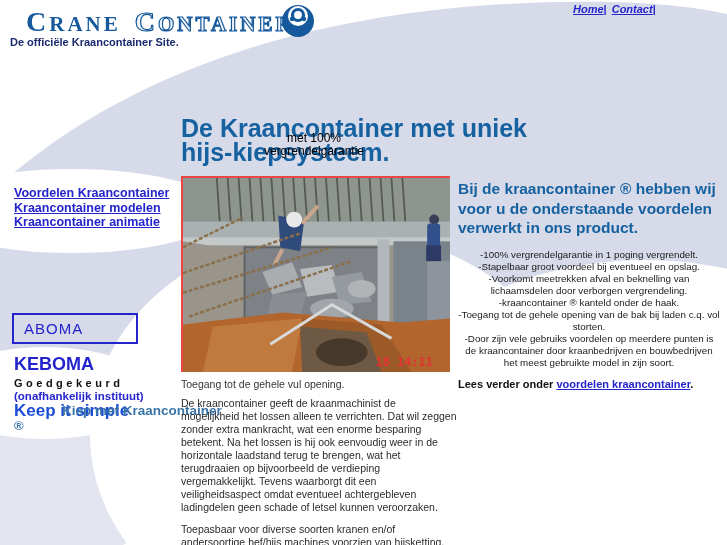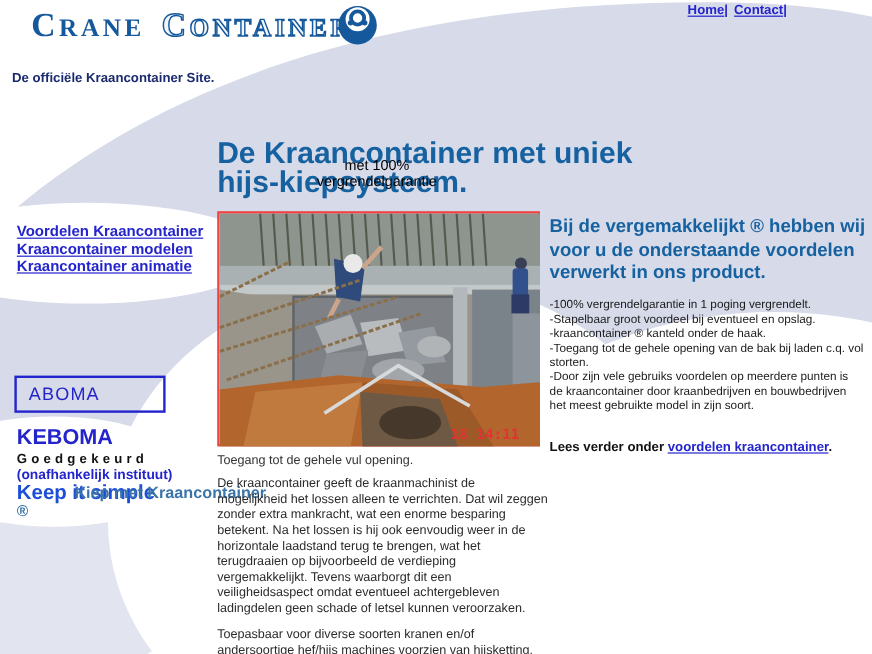--- a/index.html
+++ b/index.html
@@ -13,23 +13,23 @@
   
   .brand{left:26px;top:6px;z-index:2;white-space:nowrap;
     font-family:"Liberation Serif",serif;font-weight:bold;color:#15599C;}
   .brand .w1{font-size:21px;letter-spacing:3px;}
   .brand .w1 .cap{font-size:28px;}
   .brand .w2{font-size:21px;letter-spacing:3px;margin-left:14px;
     color:#f2f6fc;-webkit-text-stroke:1.2px #15599C;text-stroke:1.2px #15599C;}
   .brand .w2 .cap{font-size:28px;}
   .brand .reg{font-size:10px;vertical-align:14px;color:#15599C;-webkit-text-stroke:0;margin-left:2px;}
   .brand-icon{left:281px;top:4px;z-index:2;}
-  .tagline{left:10px;top:59px;z-index:2;font-size:11px;font-weight:bold;color:#1A2A6E;}
+  .tagline{left:10px;top:36px;z-index:2;font-size:11px;font-weight:bold;color:#1A2A6E;}
   .topnav{left:573px;top:3px;z-index:2;font-size:11px;font-weight:bold;color:#2424CC;white-space:nowrap;}
-  .topnav a{color:#2424CC;text-decoration:underline;cursor:pointer;}
+  .topnav a{color:#2424CC;text-decoration:underline;cursor:pointer;font-style:italic;}
   .topnav .sep{text-decoration:none;margin:0 2px 0 0;}
 
   
   .side-links{left:14px;top:186px;z-index:2;font-size:12.5px;font-weight:bold;line-height:14.5px;white-space:nowrap;}
   .side-links a{display:block;color:#2424CC;text-decoration:underline;cursor:pointer;}
   .aboma-box{left:12px;top:313px;width:122px;height:27px;z-index:2;border:2px solid #2424CC;}
   .aboma-box span{display:block;margin:5px 0 0 10px;font-size:15px;font-weight:normal;color:#2424CC;letter-spacing:1px;}
   .keboma{left:14px;top:354px;z-index:2;font-size:18px;font-weight:bold;color:#2424CC;}
   .goedgekeurd{left:14px;top:377px;z-index:2;font-size:11px;font-weight:bold;color:#111;letter-spacing:3.5px;white-space:nowrap;}
   .overlapzone{left:14px;top:389px;z-index:2;width:170px;height:15px;}
@@ -43,22 +43,22 @@
   .overlay-black{left:234px;top:132px;width:160px;z-index:3;text-align:center;
     font-size:12px;font-weight:normal;color:#000;line-height:12.5px;}
   .photo{left:181px;top:176px;width:269px;height:196px;z-index:2;border:2px solid #ef4444;box-sizing:border-box;}
   .caption{left:181px;top:378px;z-index:2;font-size:10.5px;color:#333;}
   .paras{left:181px;top:397px;width:276px;z-index:2;font-size:10.5px;line-height:13px;color:#2b2b2b;}
   .paras .p2{margin-top:9px;}
 
   
   .right-col{left:458px;top:179px;width:266px;z-index:2;}
   .right-col .rhead{font-size:15.5px;font-weight:bold;color:#16619F;line-height:19.5px;white-space:nowrap;}
-  .bullets{margin-top:11px;font-size:9.8px;line-height:12px;color:#1a1a1a;width:262px;}
-  .lees{margin-top:22px;font-size:11px;font-weight:bold;color:#111;}
+  .bullets{margin-top:11px;font-size:9.8px;line-height:12px;color:#1a1a1a;width:262px;text-align:center;}
+  .lees{margin-top:9px;font-size:11px;font-weight:bold;color:#111;}
   .lees a{color:#2424CC;text-decoration:underline;cursor:pointer;}
 </style>
 </head>
 <body>
 
 <svg id="bg" width="727" height="545" viewBox="0 0 727 545">
   <rect width="727" height="545" fill="#ffffff"></rect>
   <path d="M 0,185 C 140,60 350,-2 610,2 C 660,3 700,8 727,14 L 727,450 C 620,495 480,528 360,538 C 250,547 120,545 60,535 C 30,528 10,524 0,518 Z" fill="#D6DAE9"></path>
   <ellipse cx="20" cy="478" rx="150" ry="92" fill="#E2E5F0"></ellipse>
   <ellipse cx="72" cy="211" rx="150" ry="42" fill="#ffffff"></ellipse>
@@ -177,27 +177,28 @@
 
 <div class="abs caption">Toegang tot de gehele vul opening.</div>
 
 <div class="abs paras">
   <div class="p1">De kraancontainer geeft de kraanmachinist de mogelijkheid het lossen alleen te verrichten. Dat wil zeggen zonder extra mankracht, wat een enorme besparing betekent. Na het lossen is hij ook eenvoudig weer in de horizontale laadstand terug te brengen, wat het terugdraaien op bijvoorbeeld de verdieping vergemakkelijkt. Tevens waarborgt dit een veiligheidsaspect omdat eventueel achtergebleven ladingdelen geen schade of letsel kunnen veroorzaken.</div>
   <div class="p2">Toepasbaar voor diverse soorten kranen en/of andersoortige hef/hijs machines voorzien van hijsketting.</div>
 </div>
 
 <div class="abs right-col">
   <div class="rhead">
-    <div>Bij de vergemakkelijkt ® hebben wij</div>
+    <div>Bij de kraancontainer ® hebben wij</div>
     <div>voor u de onderstaande voordelen</div>
     <div>verwerkt in ons product.</div>
   </div>
   <div class="bullets">
     <div>-100% vergrendelgarantie in 1 poging vergrendelt.</div>
     <div>-Stapelbaar groot voordeel bij eventueel en opslag.</div>
+    <div>-Voorkomt meetrekken afval en beknelling van lichaamsdelen door verborgen vergrendeling.</div>
     <div>-kraancontainer ® kanteld onder de haak.</div>
     <div>-Toegang tot de gehele opening van de bak bij laden c.q. vol storten.</div>
     <div>-Door zijn vele gebruiks voordelen op meerdere punten is de kraancontainer door kraanbedrijven en bouwbedrijven het meest gebruikte model in zijn soort.</div>
   </div>
   <div class="lees">
     <span>Lees verder onder </span><a>voordelen kraancontainer</a><span>.</span>
   </div>
 </div>
 
 </body></html>

